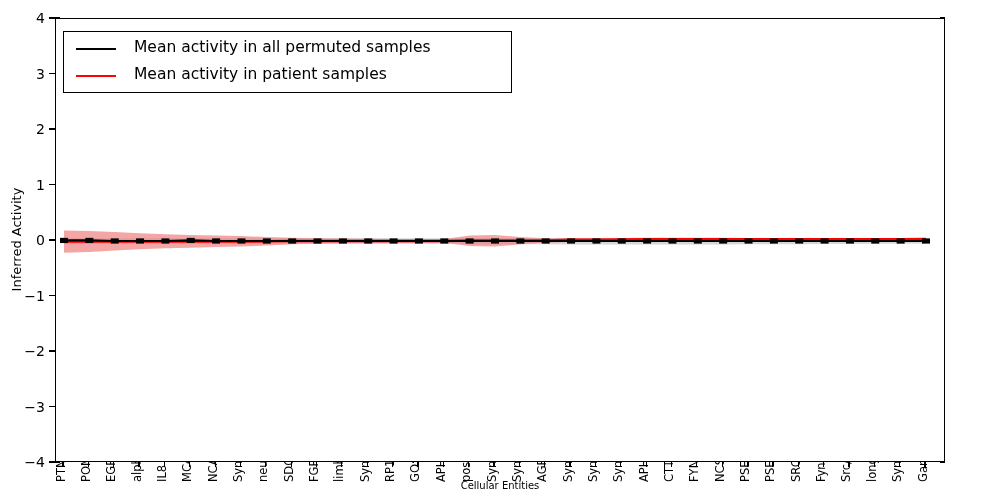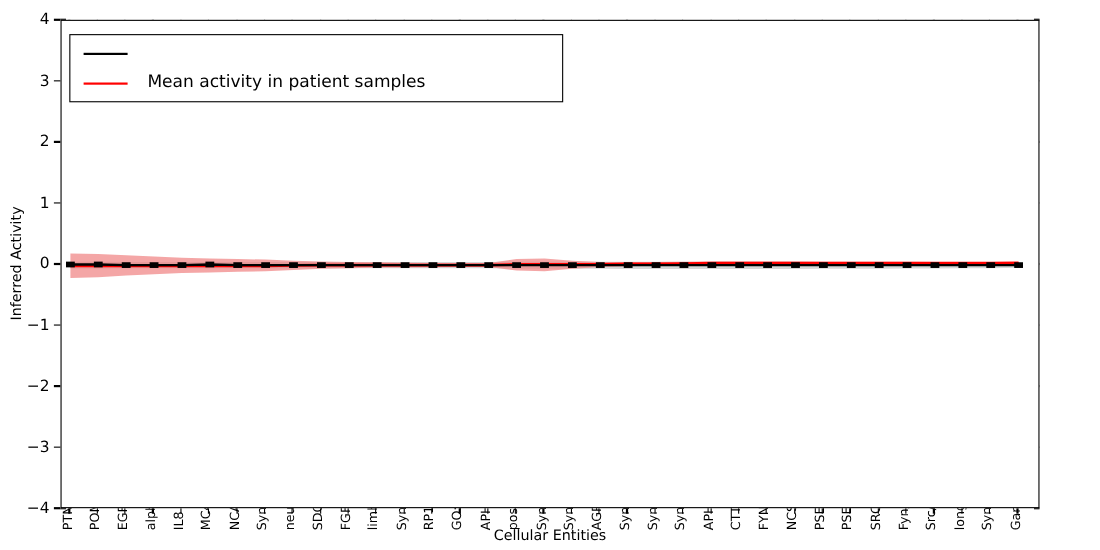--- a/index.html
+++ b/index.html
@@ -22,21 +22,21 @@
   .ytick-txt{position:absolute;width:40px;text-align:right;font-size:14px;
       transform:translateY(-50%);}
 
   
   .xtick-mark{position:absolute;top:462px;width:1.2px;height:5px;background:#000;}
   .xtick-mark.top{top:18px;}
   .xtick-txt{position:absolute;font-size:11.5px;white-space:nowrap;
       transform-origin:left bottom;transform:rotate(-90deg);}
 
   .axis-label-x{position:absolute;left:0;top:480px;width:1000px;text-align:center;
-      font-size:13px;}
+      font-size:10px;}
   .axis-label-y{position:absolute;font-size:13px;white-space:nowrap;
       transform-origin:center center;transform:rotate(-90deg);
       left:-44px;top:232px;width:120px;text-align:center;}
 
   
   .legend-box{position:absolute;left:63px;top:31px;width:449px;height:62px;
       border:1.3px solid #000;background:#fff;box-sizing:border-box;}
   .legend-row{position:absolute;left:0;width:100%;height:27px;}
   .legend-row.r0{top:3px;} .legend-row.r1{top:30px;text-align:right;}
   .legend-swatch{position:absolute;left:12px;top:13px;width:40px;height:1.6px;}
@@ -242,20 +242,21 @@
           <rect x="815.29" y="219.40" width="8" height="5.2" fill="#000000"></rect>
           <rect x="840.65" y="219.40" width="8" height="5.2" fill="#000000"></rect>
           <rect x="866.00" y="219.40" width="8" height="5.2" fill="#000000"></rect>
         </svg>
     </div>
   </div>
 
   <div class="legend-box">
     <div class="legend-row r0">
       <div class="legend-swatch" id="sw0" style="background: rgb(0, 0, 0);"></div>
+      <div class="legend-text">Mean activity in all permuted samples</div>
     </div>
     <div class="legend-row r1">
       <div class="legend-swatch" id="sw1" style="background: rgb(255, 0, 0);"></div>
       <div class="legend-text">Mean activity in patient samples</div>
     </div>
   </div>
 
 </div>
 
 </body></html>

